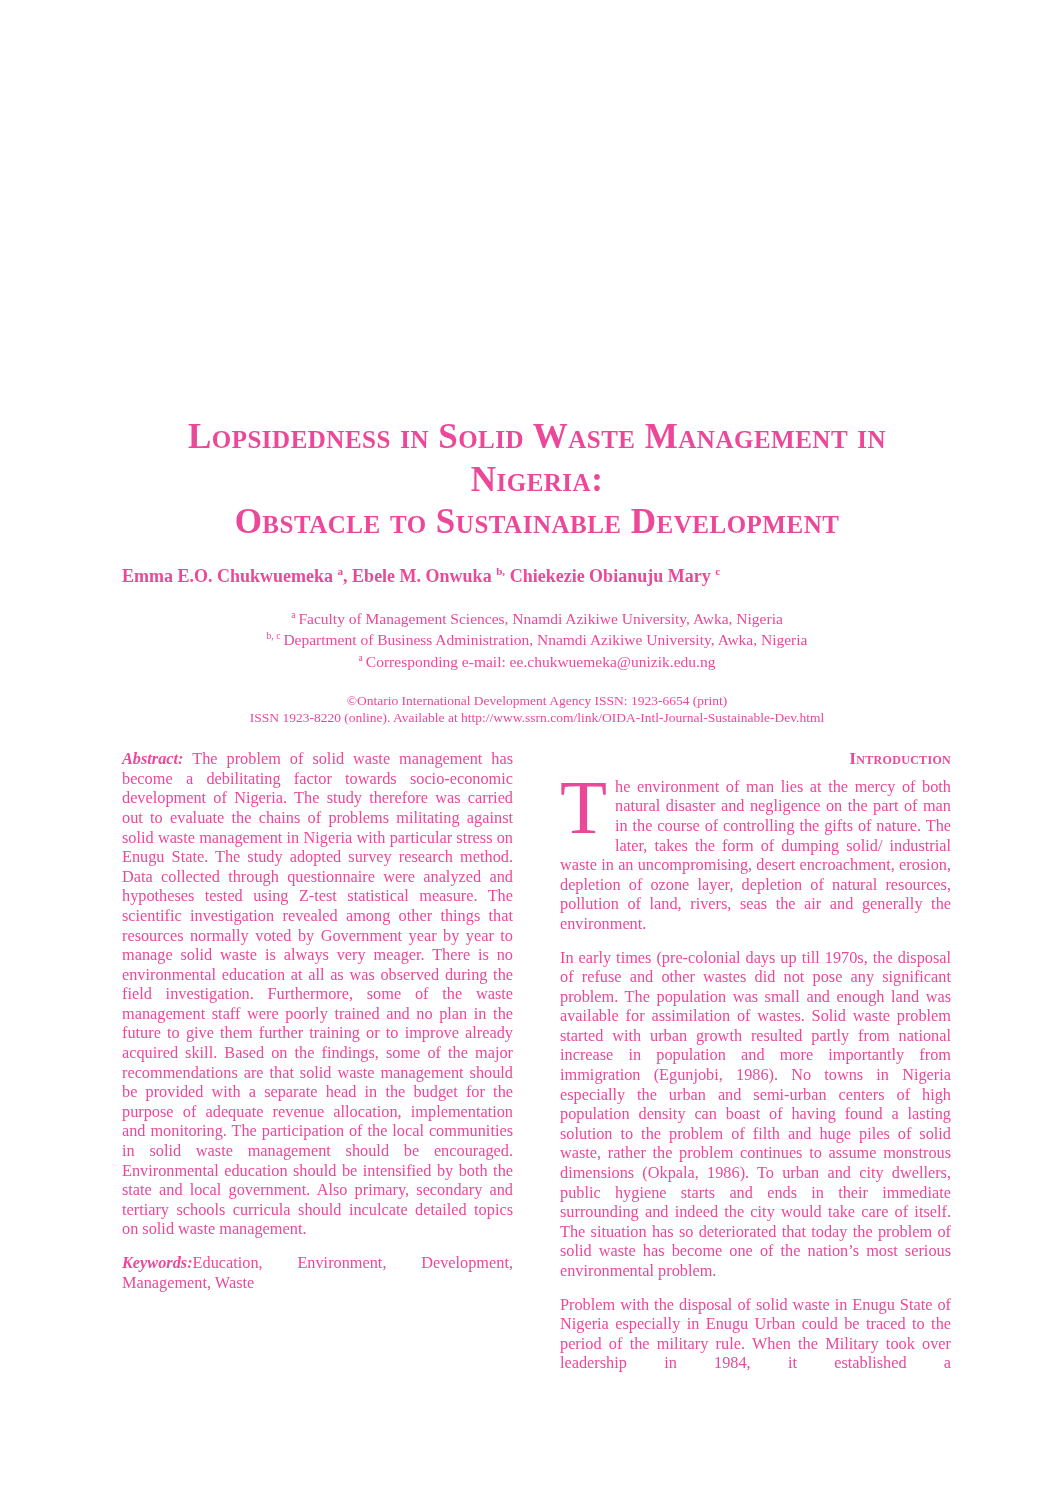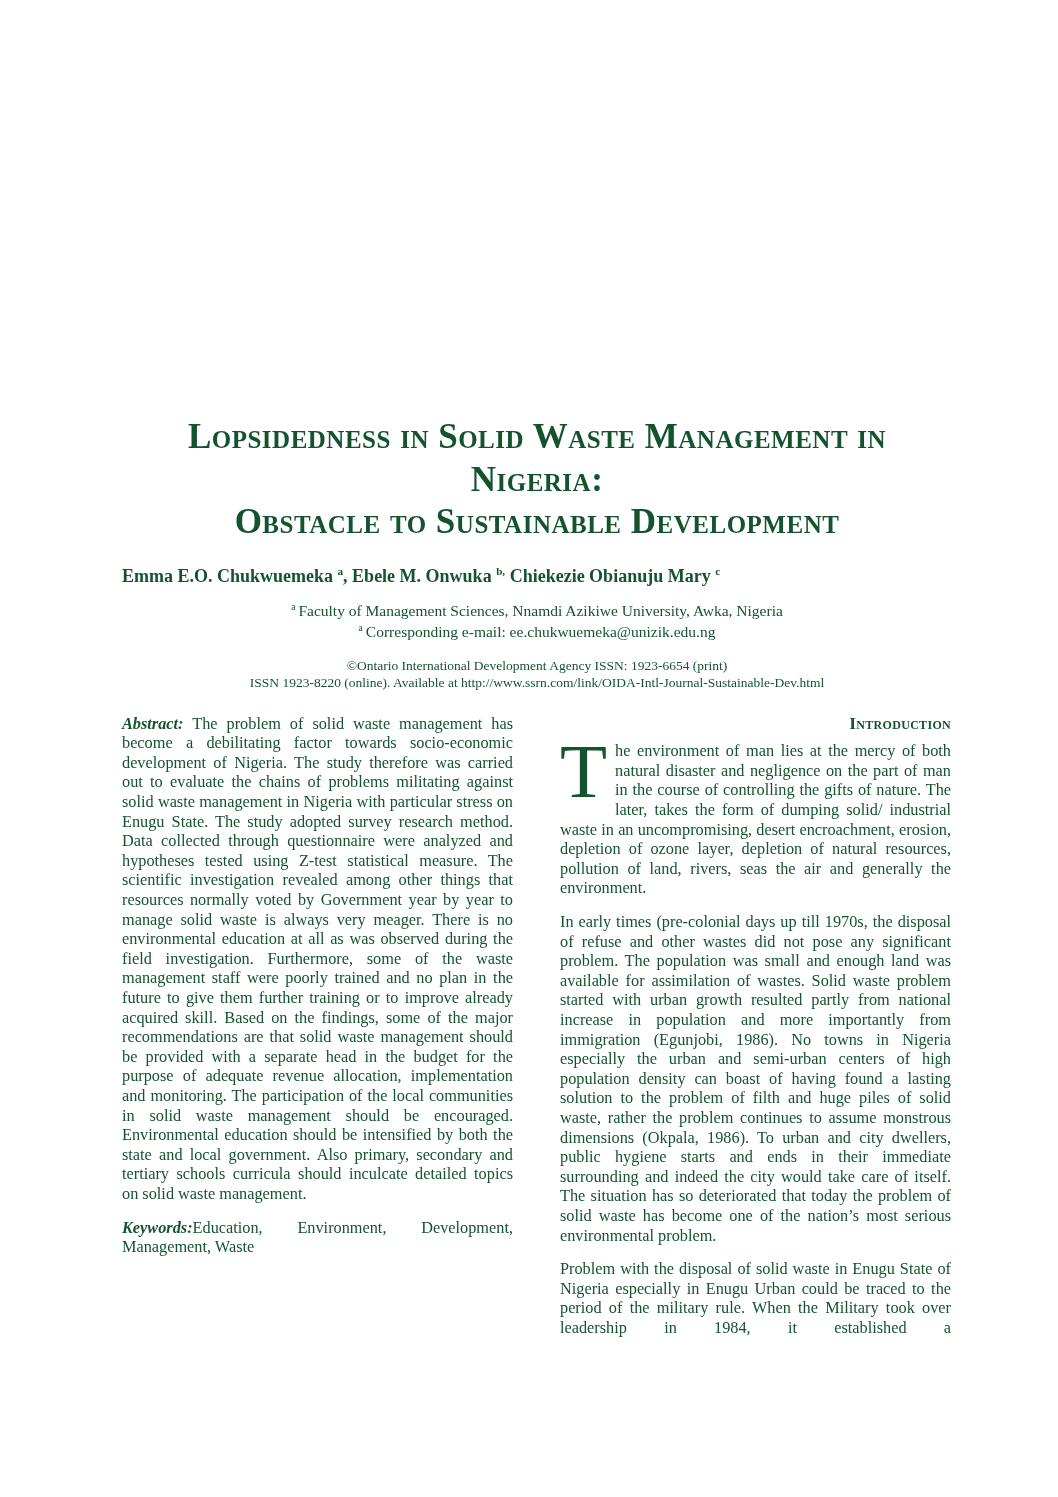--- a/index.html
+++ b/index.html
@@ -5,21 +5,21 @@
   html, body {
     margin: 0;
     padding: 0;
     background: #ffffff;
   }
   .page {
     position: relative;
     width: 1058px;
     height: 1497px;
     background: #ffffff;
-    color: #14532d;
+    color: #ec4899;
     font-family: "Liberation Serif", "DejaVu Serif", serif;
     box-sizing: border-box;
     padding: 416px 106px 0 122px;
     overflow: hidden;
   }
   .title {
     text-align: center;
     font-weight: bold;
     font-variant: small-caps;
     font-size: 35px;
@@ -35,28 +35,28 @@
   }
   .byline sup, .affiliations sup {
     font-size: 62%;
     vertical-align: super;
     line-height: 0;
   }
   .affiliations {
     text-align: center;
     font-size: 15.5px;
     line-height: 21.5px;
-    margin-top: 12px;
+    margin-top: 20px;
   }
   .affiliations sup { margin-right: 3px; }
   .imprint {
     text-align: center;
     font-size: 13.5px;
     line-height: 17px;
-    margin-top: 14px;
+    margin-top: 20px;
   }
   .columns {
     display: flex;
     gap: 47px;
     margin-top: 23px;
   }
   .col {
     width: 391px;
     font-size: 16.3px;
     line-height: 19.6px;
@@ -98,20 +98,21 @@
     <span>Emma E.O. Chukwuemeka</span>
     <sup>a</sup><span>, </span>
     <span>Ebele M. Onwuka</span>
     <sup>b,</sup><span> </span>
     <span>Chiekezie Obianuju Mary</span>
     <sup>c</sup>
   </div>
 
   <div class="affiliations">
     <div><sup>a</sup><span>Faculty of Management Sciences, Nnamdi Azikiwe University, Awka, Nigeria</span></div>
+    <div><sup>b, c</sup><span>Department of Business Administration, Nnamdi Azikiwe University, Awka, Nigeria</span></div>
     <div><sup>a</sup><span>Corresponding e-mail: ee.chukwuemeka@unizik.edu.ng</span></div>
   </div>
 
   <div class="imprint">
     <div>©Ontario International Development Agency ISSN: 1923-6654 (print)</div>
     <div>ISSN 1923-8220 (online). Available at http://www.ssrn.com/link/OIDA-Intl-Journal-Sustainable-Dev.html</div>
   </div>
 
   <div class="columns">
 

